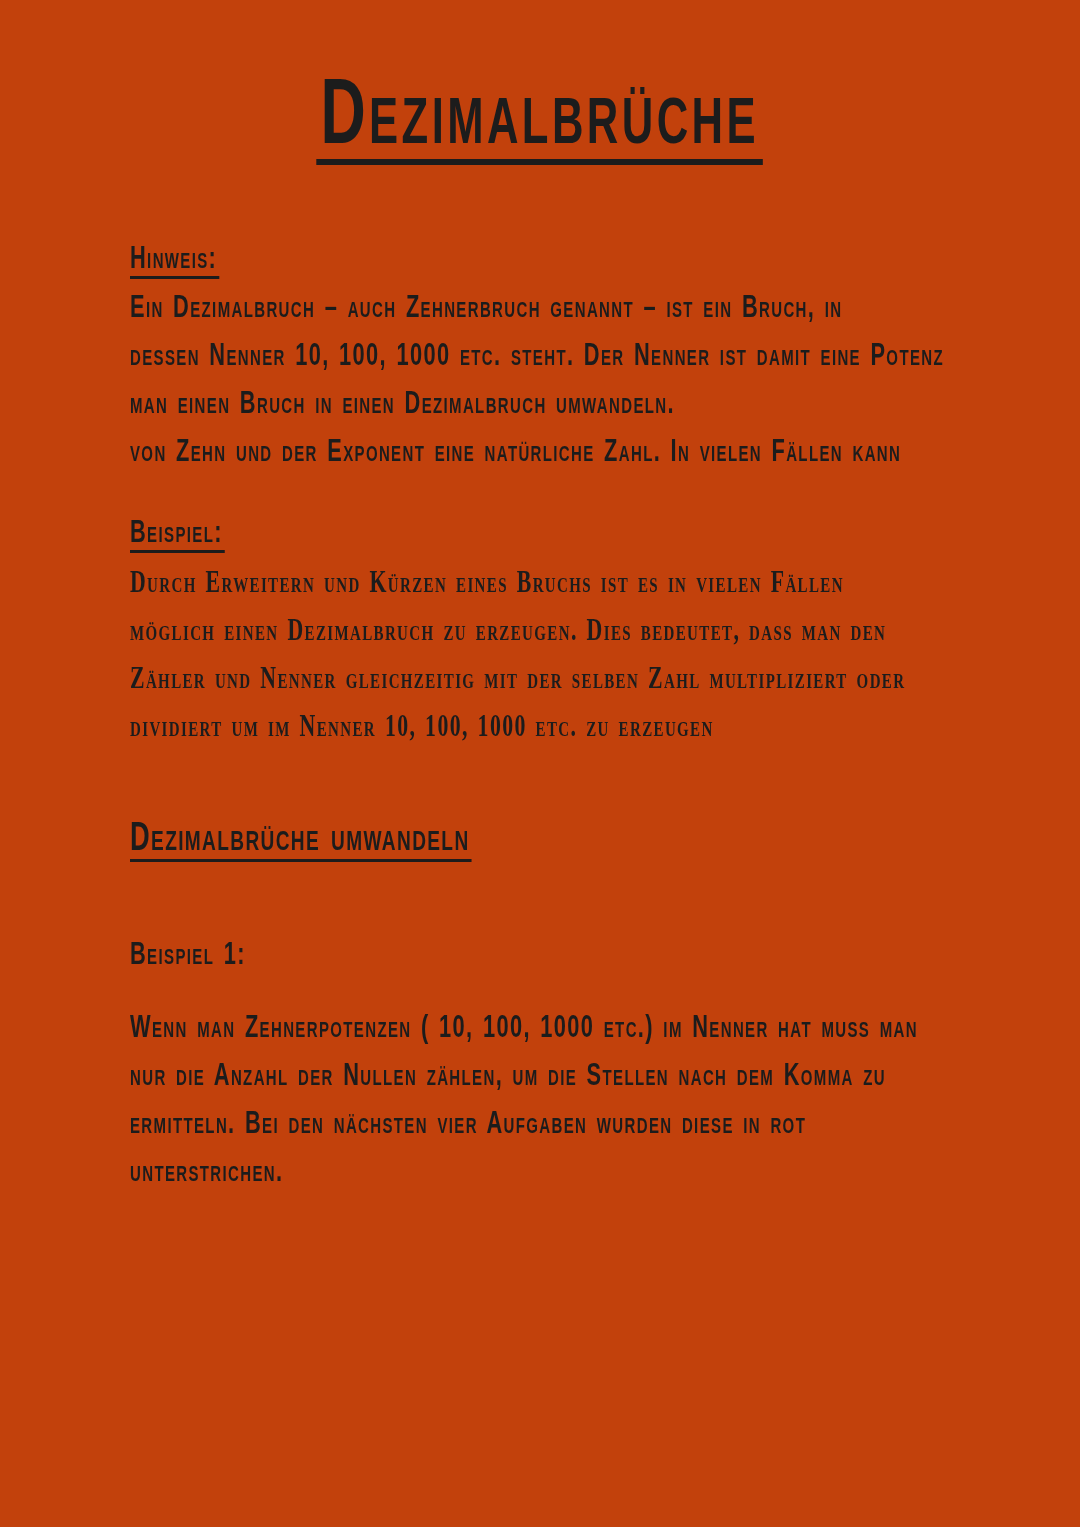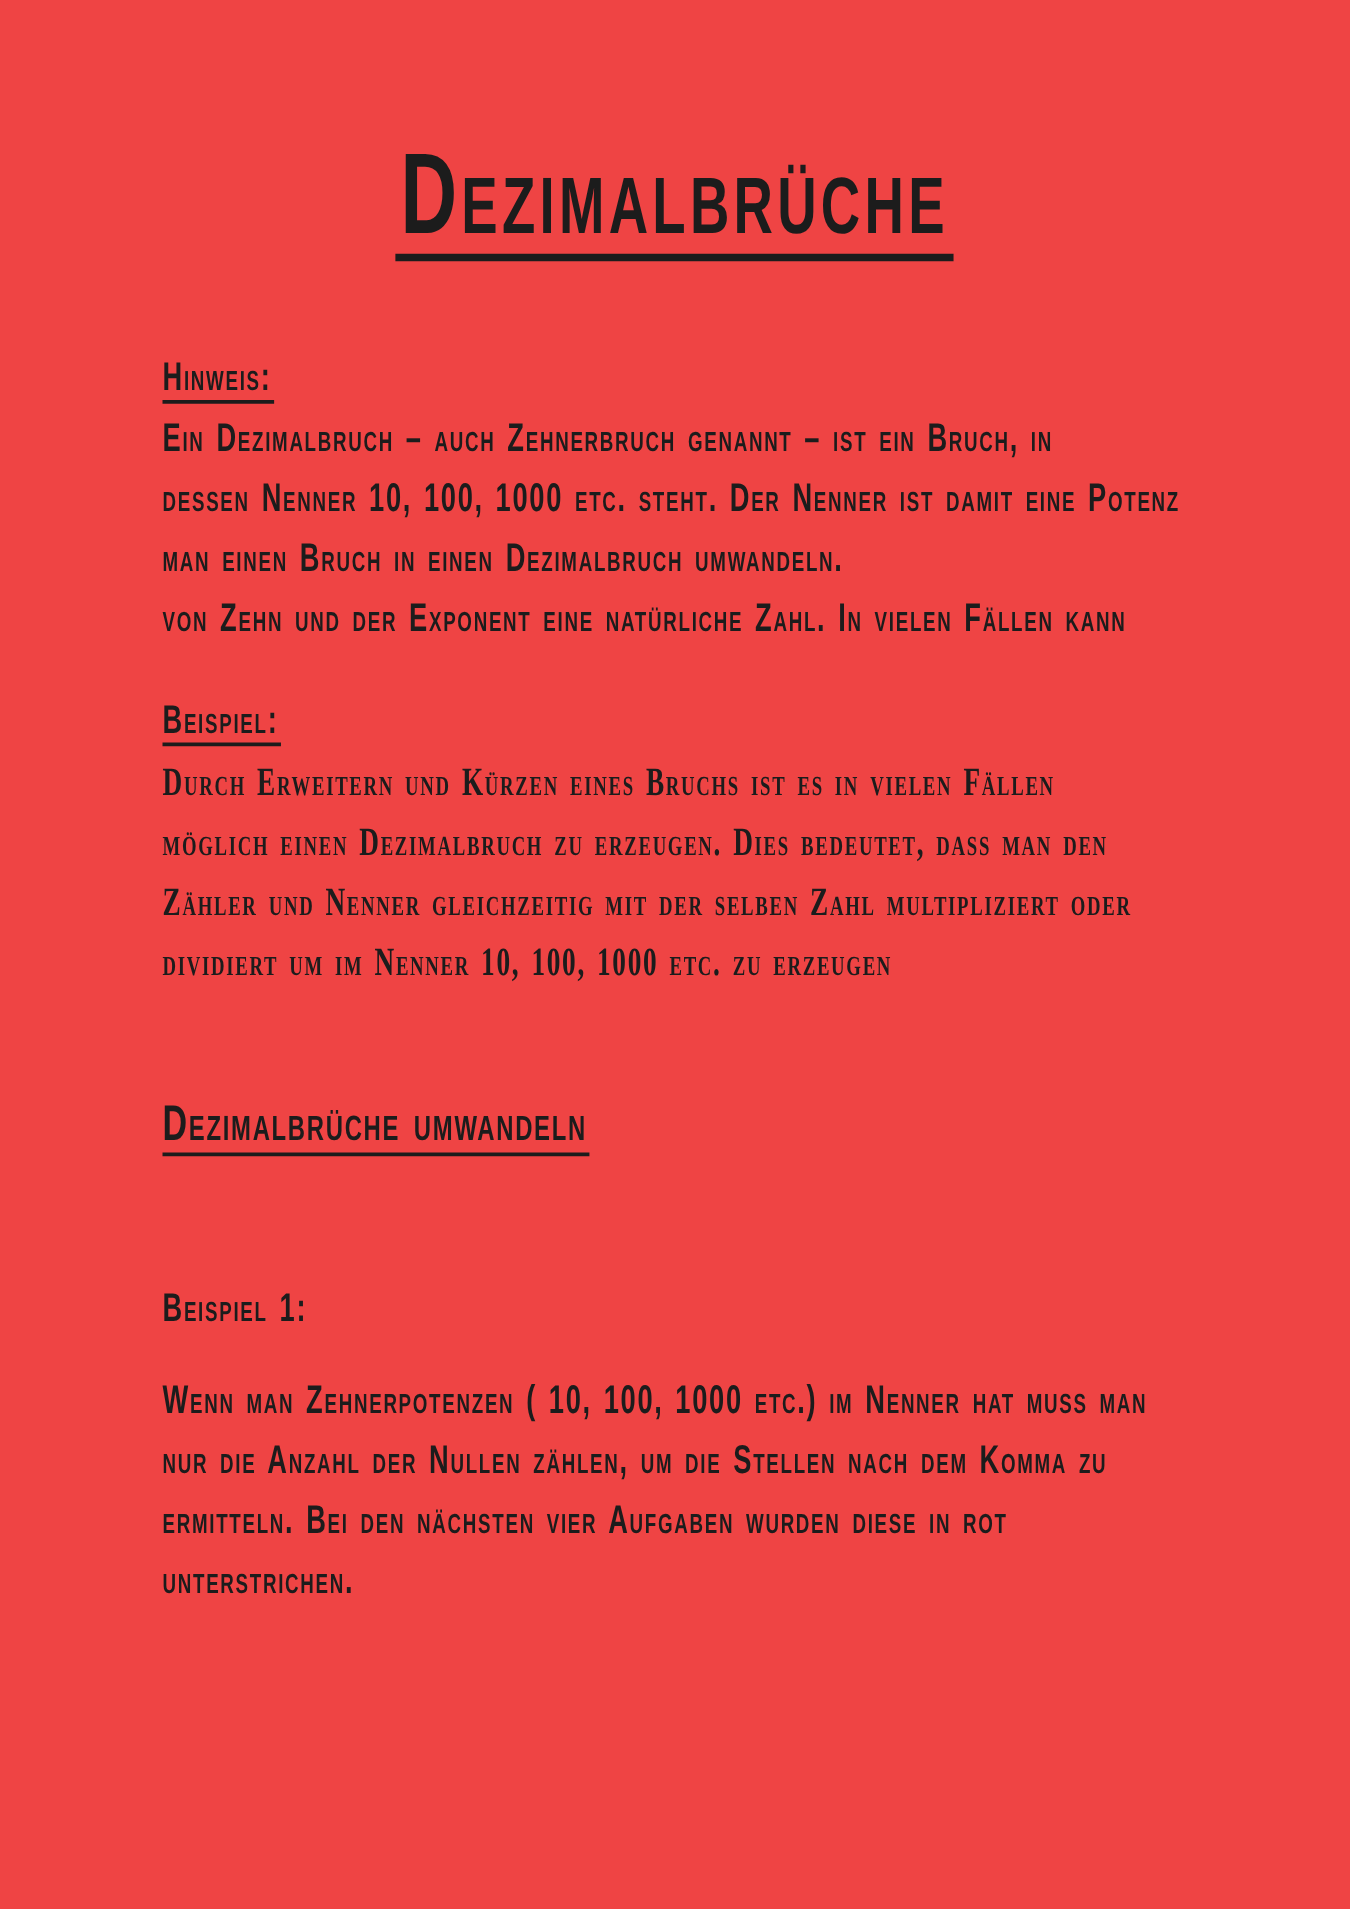--- a/index.html
+++ b/index.html
@@ -5,24 +5,24 @@
   html, body {
     margin: 0;
     padding: 0;
     background: #ffffff;
   }
   .page {
     position: relative;
     width: 1080px;
     height: 1527px;
     margin: 0 auto;
-    background: #ef4444;
+    background: #c2410c;
     overflow: hidden;
     box-sizing: border-box;
-    padding: 109px 130px 0 130px;
+    padding: 65px 130px 0 130px;
     font-family: "Liberation Sans", "DejaVu Sans", sans-serif;
     color: #1c1c1c;
     font-weight: 700;
   }
   
   .txt {
     display: inline-block;
     font-variant: small-caps;
     font-variant-caps: small-caps;
     transform-origin: 0 50%;
@@ -61,22 +61,22 @@
     line-height: 48px;
   }
   .para .txt {
     font-size: 32px;
   }
   
   .heading-hinweis   { margin-top: 74px; }
   .para-hinweis      { margin-top: 3px;  }
   .heading-beispiel  { margin-top: 39px; }
   .para-beispiel     { margin-top: 4px; font-family: Liberation Serif, serif;  }
-  .heading-umwandeln { margin-top: 83px; }
-  .heading-beispiel1 { margin-top: 103px;}
+  .heading-umwandeln { margin-top: 64px; }
+  .heading-beispiel1 { margin-top: 73px;}
   .para-beispiel1    { margin-top: 30px; }
 </style>
 </head>
 <body>
 
 <div class="page">
 
   <div class="title-row">
     <span class="txt title-txt" style="transform: scaleX(0.681715);">Dezimalbrüche</span>
   </div>

